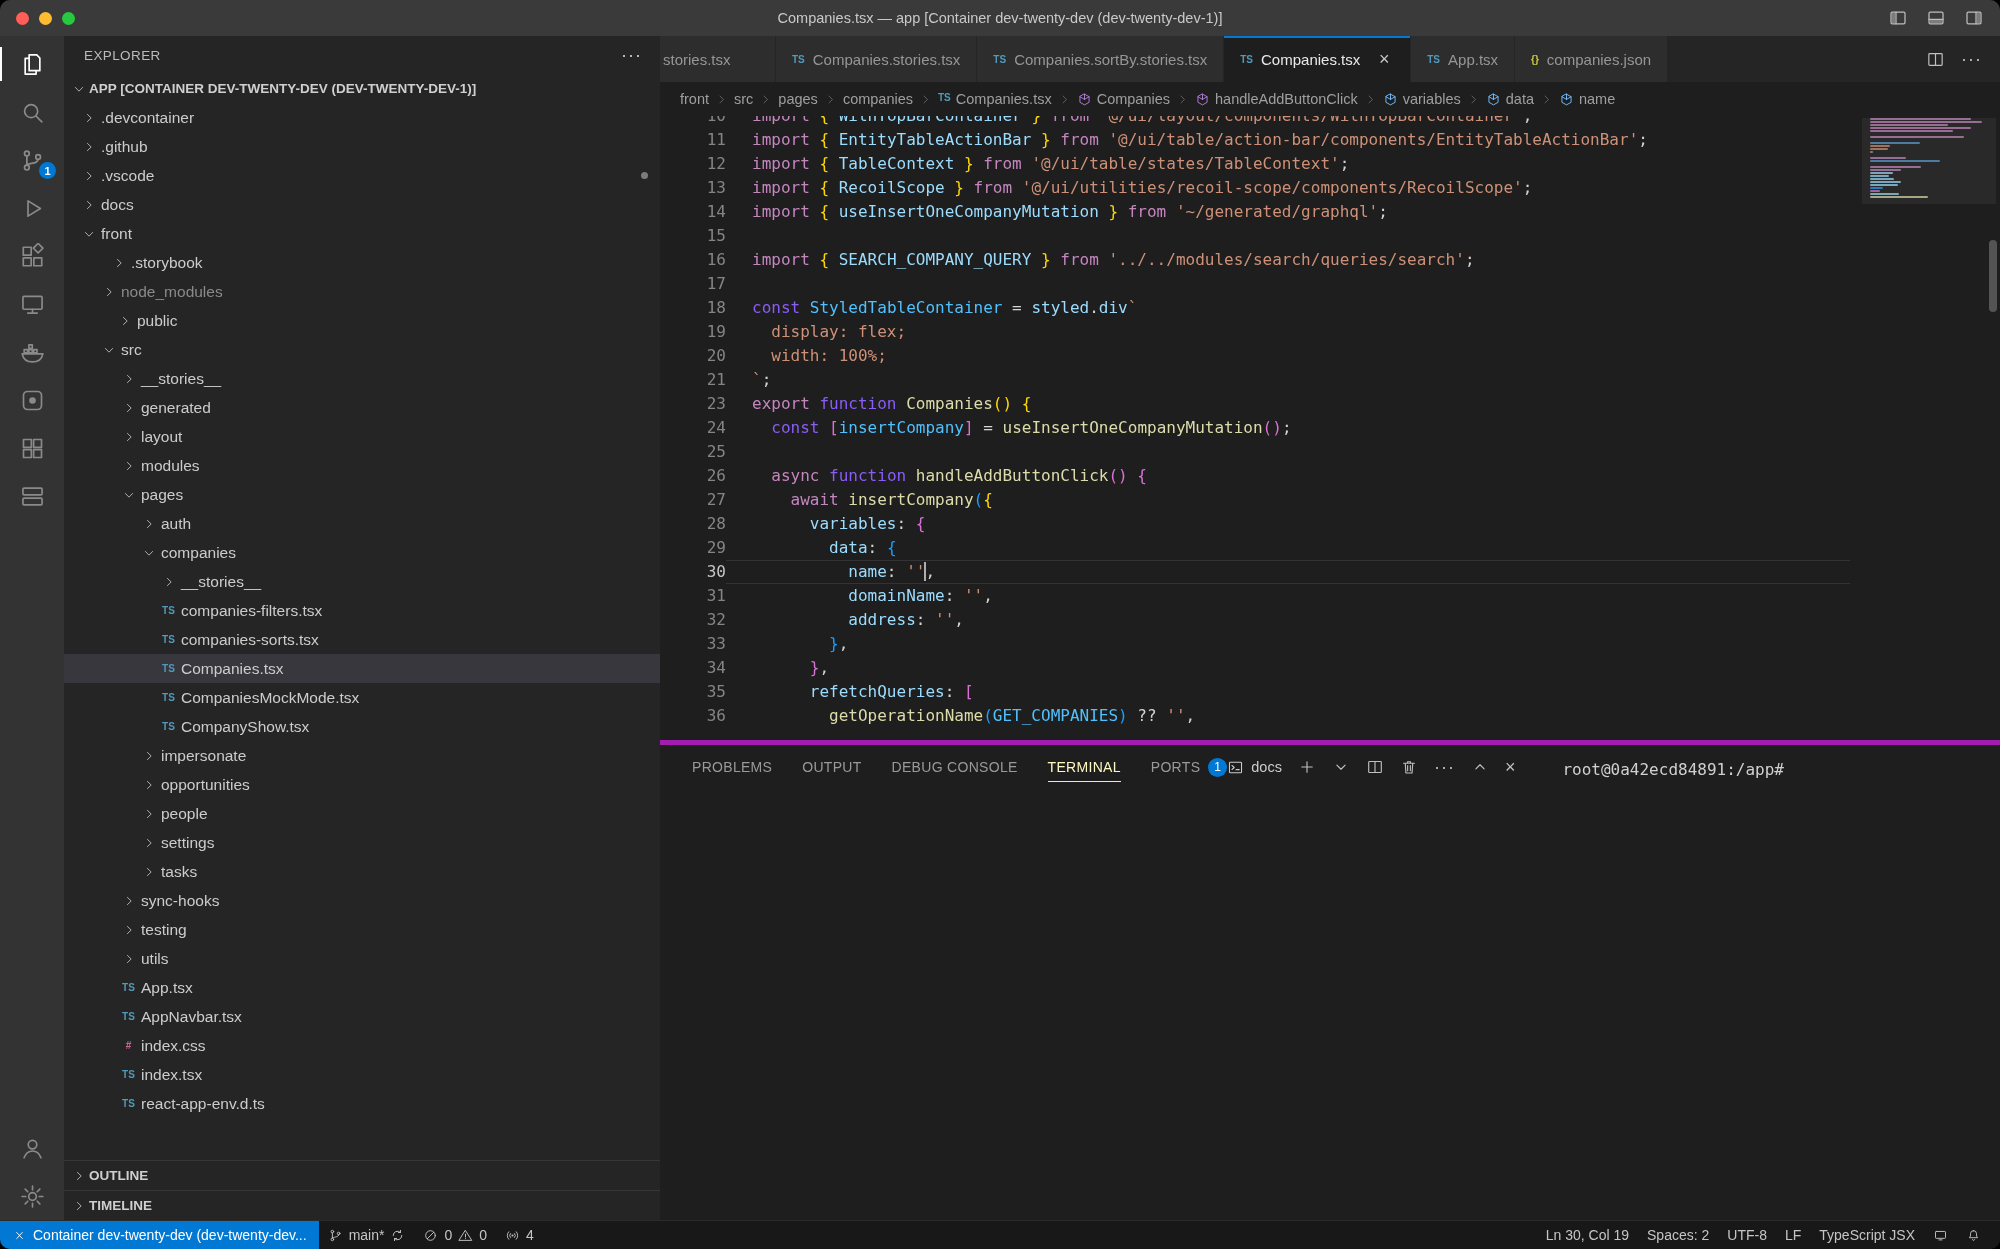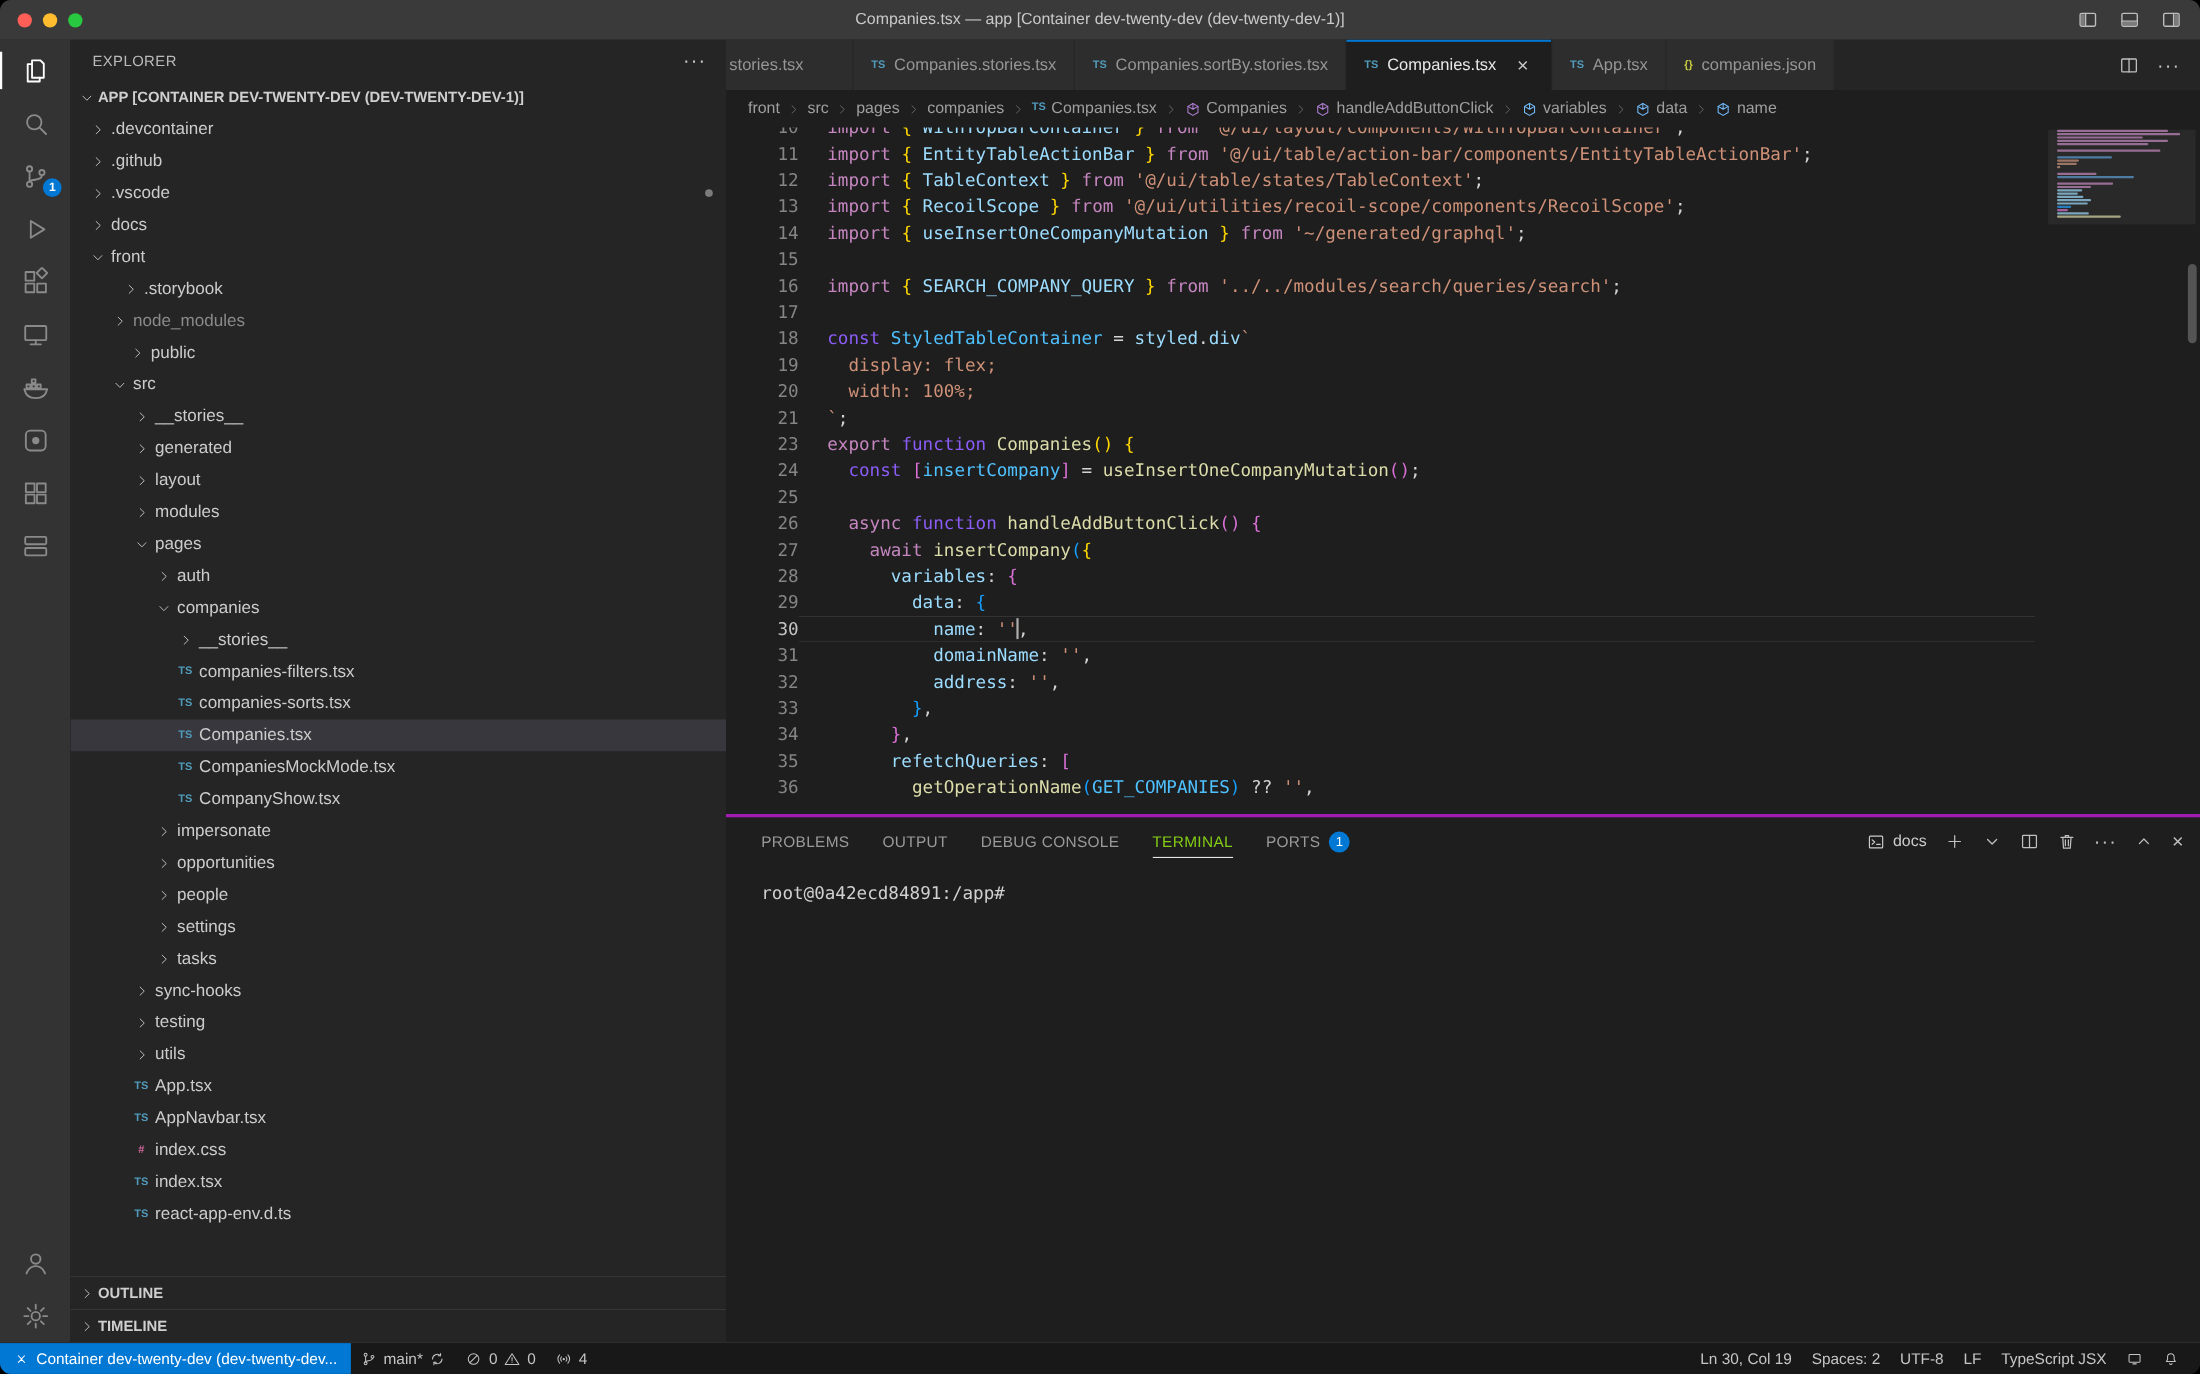--- a/index.html
+++ b/index.html
@@ -88,25 +88,25 @@
   .line.cur .ln{color:#c6c6c6;}
   .line.cur .lc{box-shadow:inset 0 1px 0 #333333, inset 0 -1px 0 #333333;}
   .cursor{display:inline-block;width:2px;height:19px;background:#AEAFAD;vertical-align:text-top;margin:0 -1px;}
   .minimap{position:absolute;top:2px;right:16px;width:118px;bottom:0;}
   .mm-line{height:2px;margin:0 0 1px 4px;border-radius:1px;opacity:.75;}
   .mm-gap{height:3px;}
   .mm-slider{position:absolute;left:-4px;right:-12px;top:0;height:86px;background:rgba(121,121,121,.12);}
   .scroll-slider{position:absolute;right:3px;top:124px;width:8px;height:72px;border-radius:4px;background:rgba(150,150,150,.45);}
 
   
-  .panel{height:480px;flex:none;border-top:3px solid #a21caf;display:flex;flex-direction:column;background:#1e1e1e;}
+  .panel{height:480px;flex:none;border-top:5px solid #a21caf;display:flex;flex-direction:row;background:#1e1e1e;}
   .panel-header{height:44px;flex:none;display:flex;align-items:stretch;justify-content:space-between;padding:0 14px 0 32px;}
   .ptabs{display:flex;gap:30px;align-items:stretch;font-size:14px;letter-spacing:.3px;color:#9a9a9a;}
   .ptab{display:flex;align-items:center;gap:8px;position:relative;cursor:pointer;}
-  .ptab.active{color:#84cc16;}
+  .ptab.active{color:#fef9c3;}
   .ptab.active::after{content:"";position:absolute;left:0;right:0;bottom:7px;height:1px;background:#e7e7e7;}
   .pbadge{min-width:19px;height:19px;border-radius:10px;background:var(--badge,#0078d4);color:#fff;font-size:12px;display:flex;align-items:center;justify-content:center;padding:0 5px;}
   .panel-actions{display:flex;align-items:center;gap:16px;color:#c0c0c0;}
   .panel-actions .icon{width:18px;height:18px;cursor:pointer;}
   .bash{display:flex;align-items:center;gap:7px;font-size:14.5px;color:#cccccc;cursor:pointer;}
   .bash .icon{width:17px;height:17px;}
   .pa-text{font-size:18px;letter-spacing:1px;cursor:pointer;line-height:1;}
   .terminal-body{flex:1;padding:14px 0 0 32px;font-family:"DejaVu Sans Mono",monospace;font-size:16px;line-height:22px;color:#d0d0d0;}
 
   

